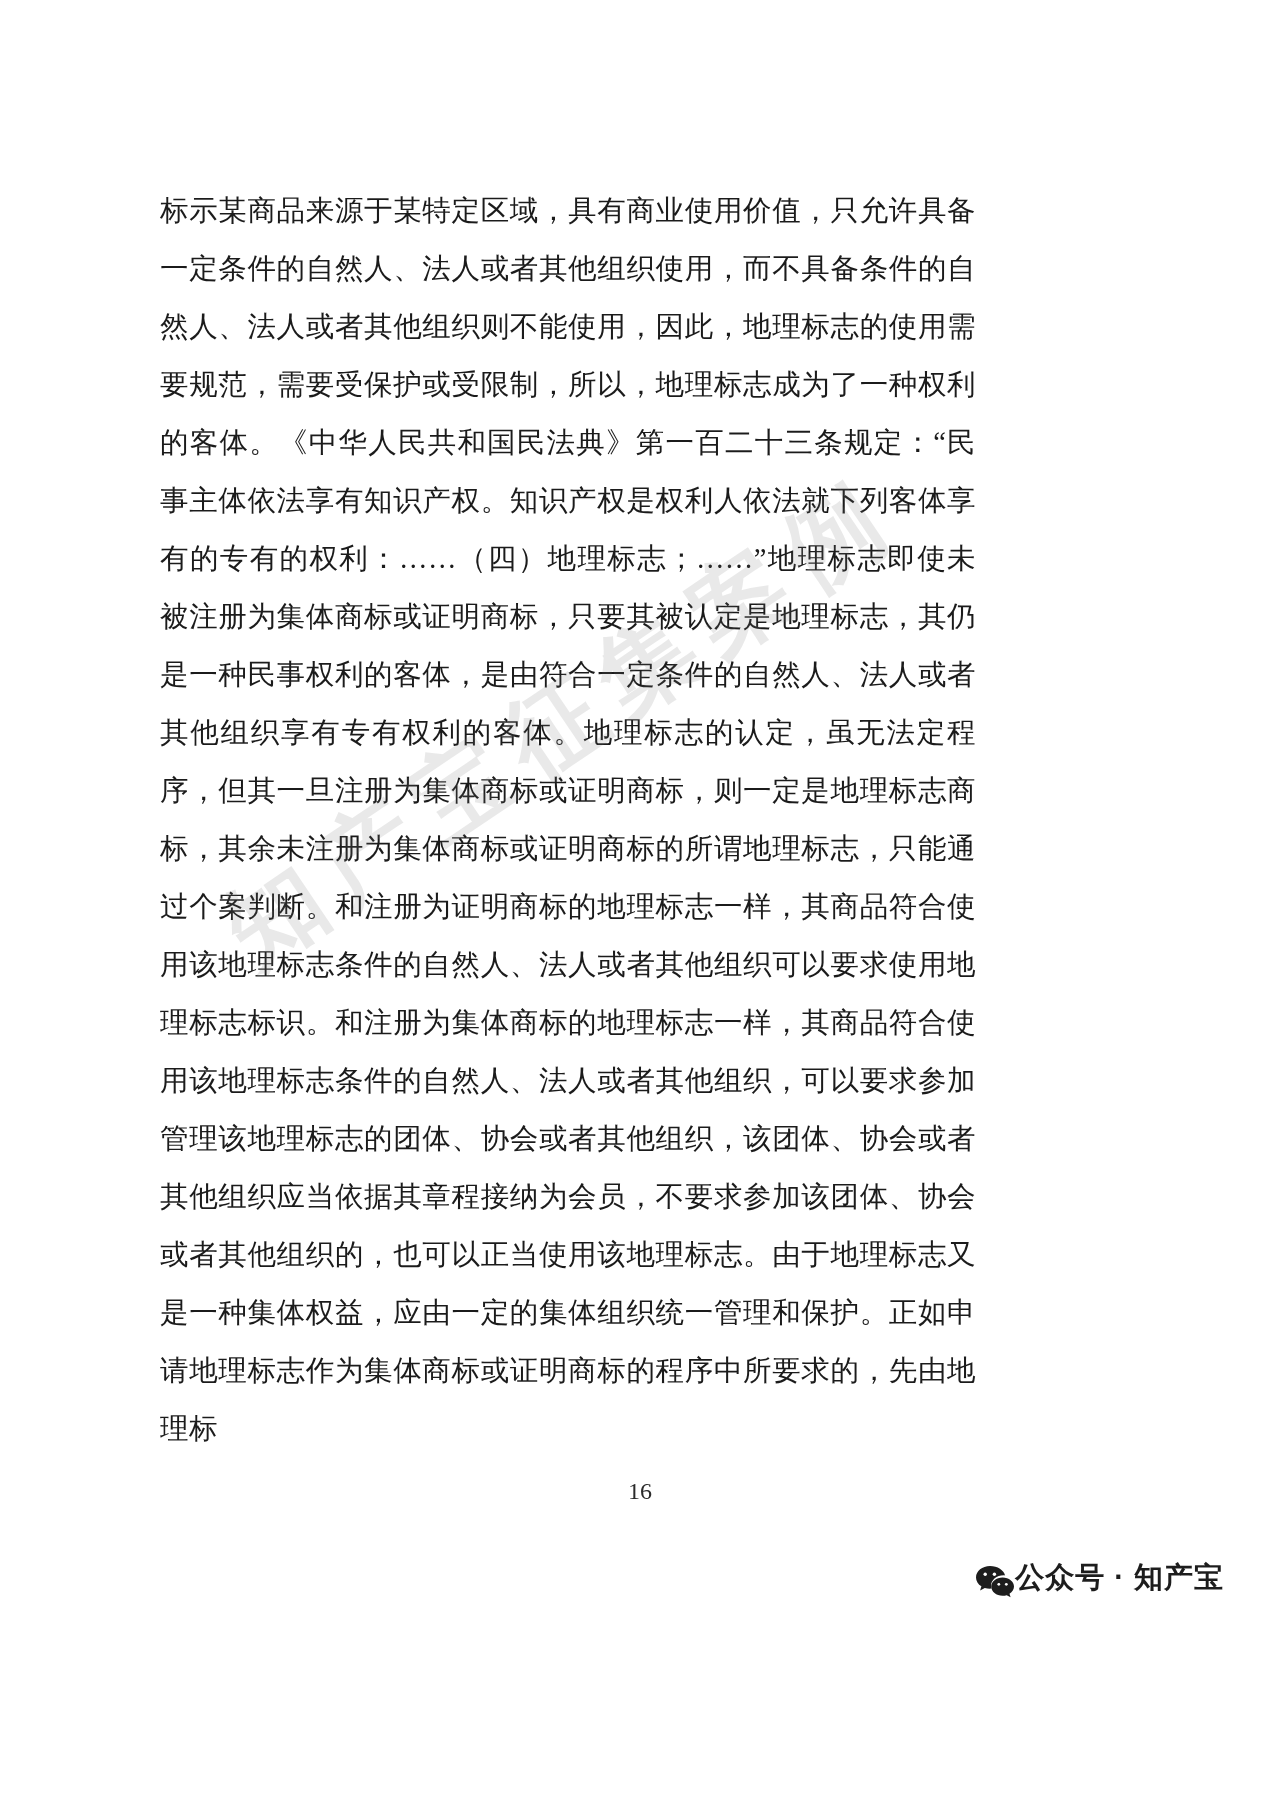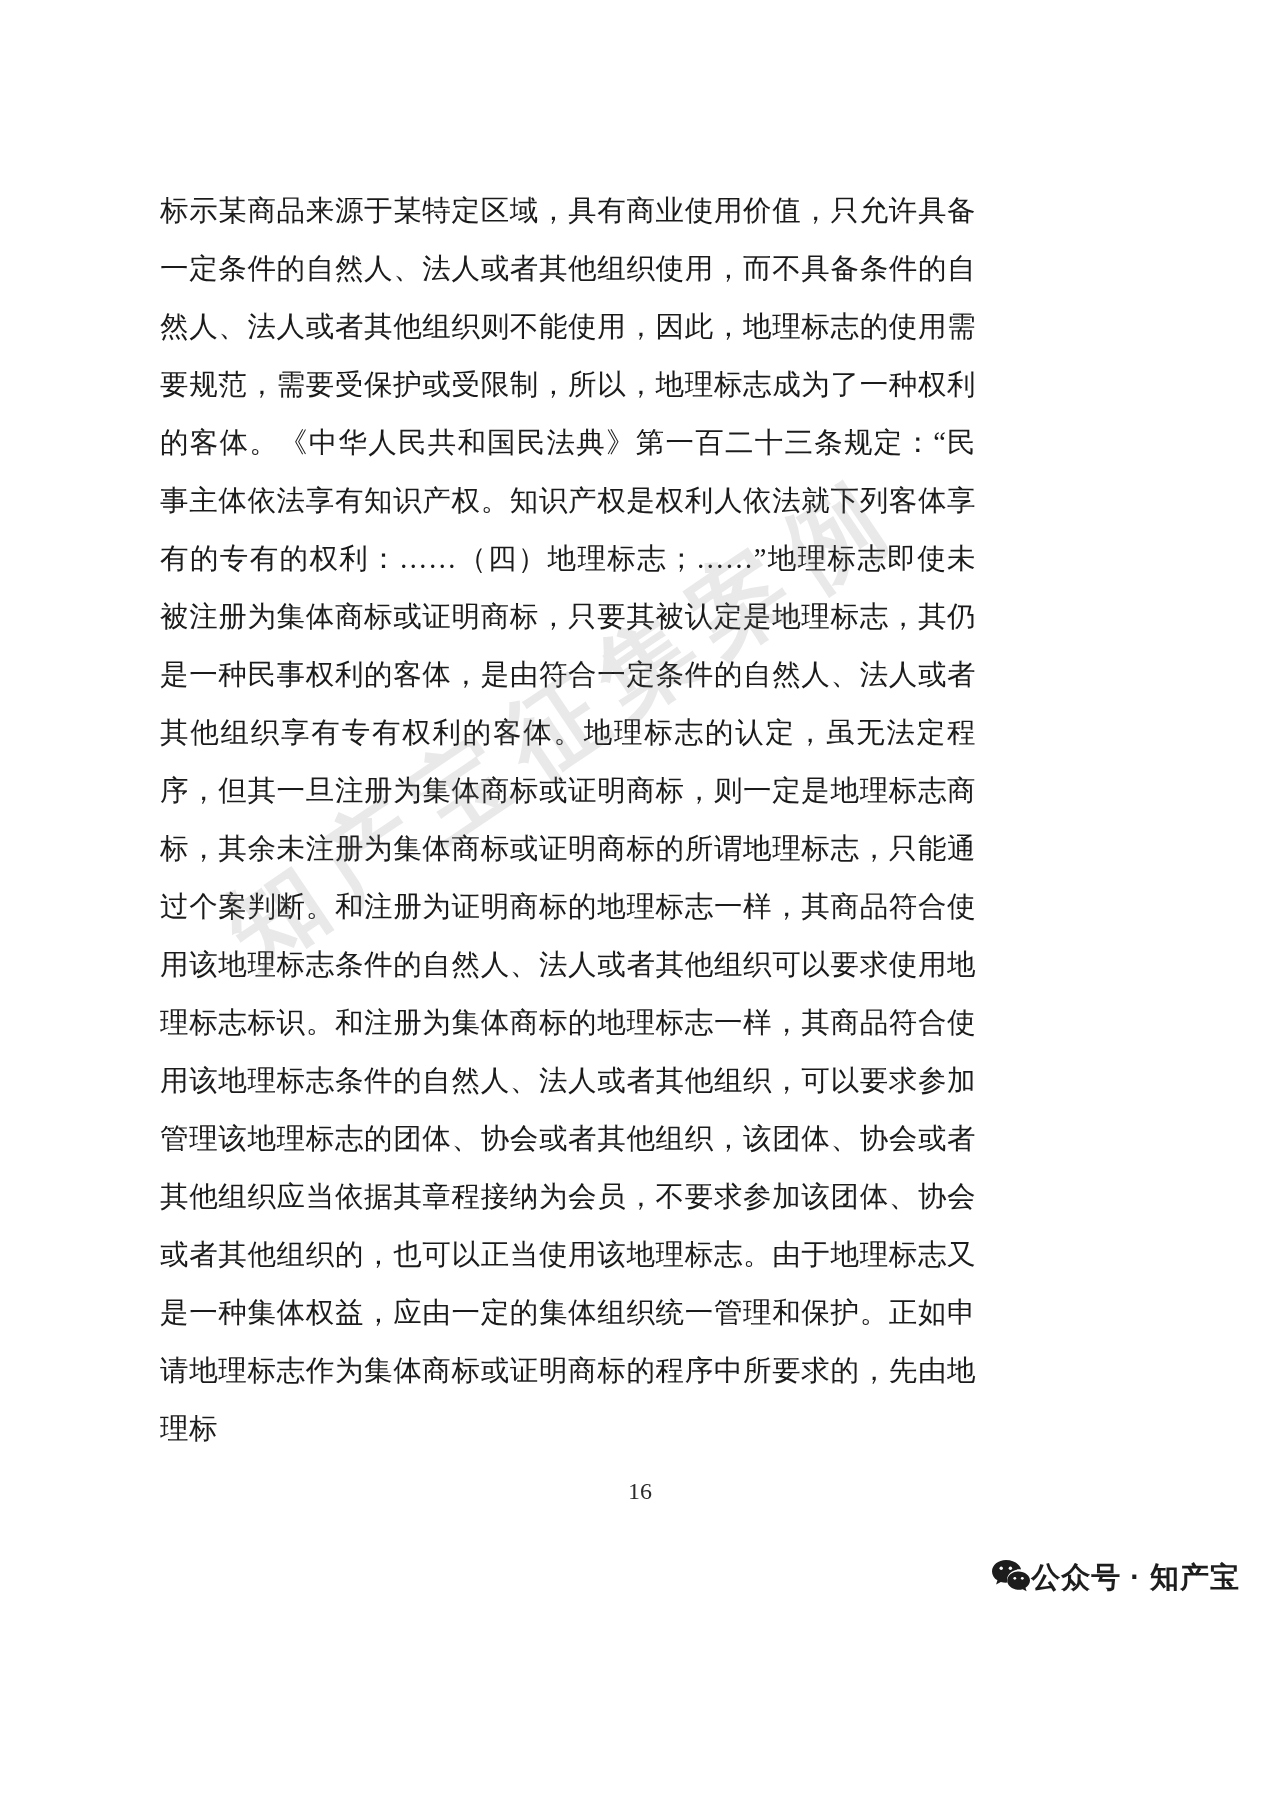--- a/index.html
+++ b/index.html
@@ -72,24 +72,24 @@
     top: 1478px;
     width: 1280px;
     text-align: center;
     font-size: 24px;
     color: #2b2b2b;
     font-family: "Liberation Serif", "DejaVu Serif", serif;
   }
 
   .footer-brand {
     position: absolute;
-    right: 40px;
+    right: 56px;
     top: 1558px;
     display: flex;
-    align-items: flex-start;
+    align-items: flex-end;
   }
   .wechat-icon {
     width: 40px;
     height: 34px;
     position: relative;
     display: inline-block;
   }
   .wechat-icon svg {
     display: block;
   }

